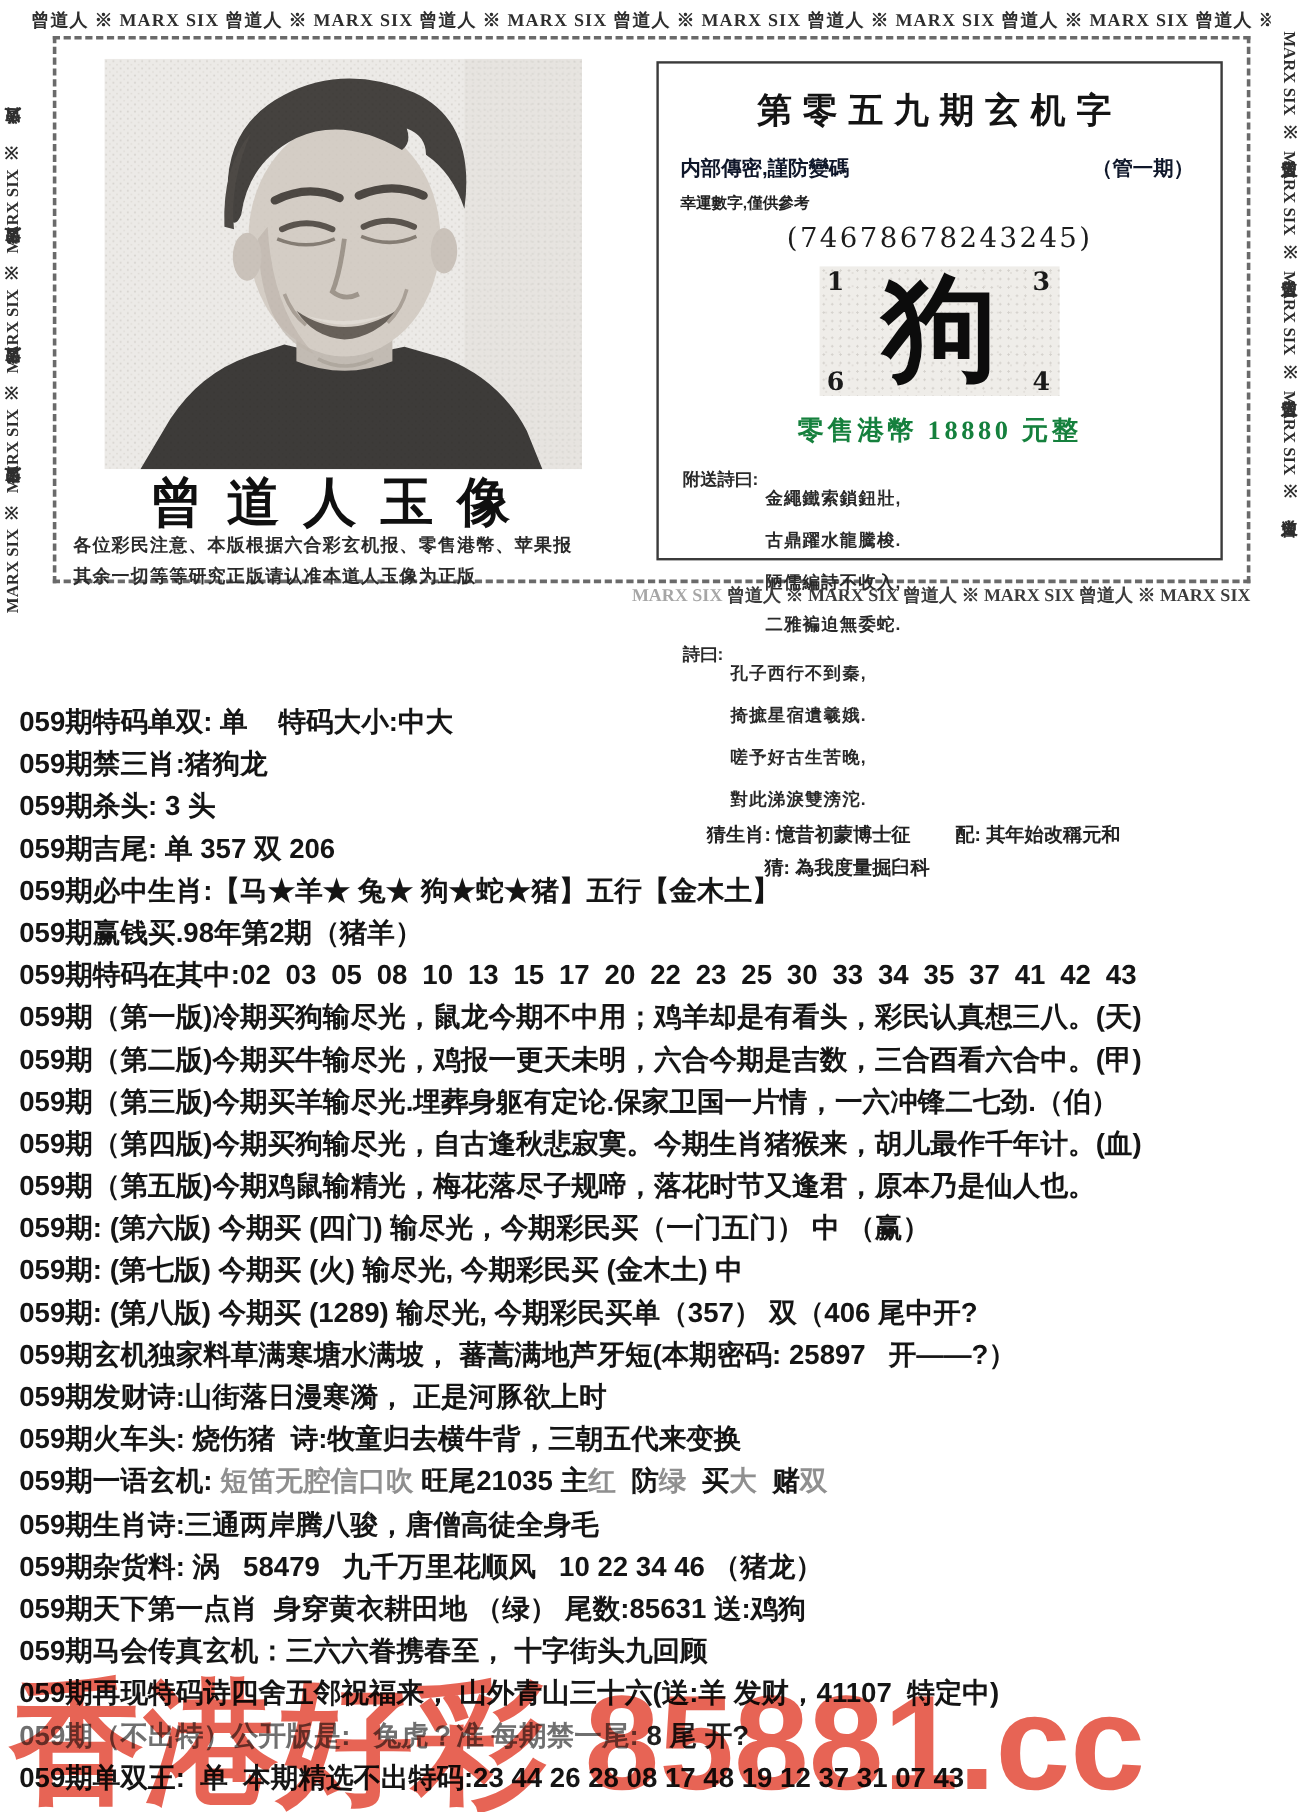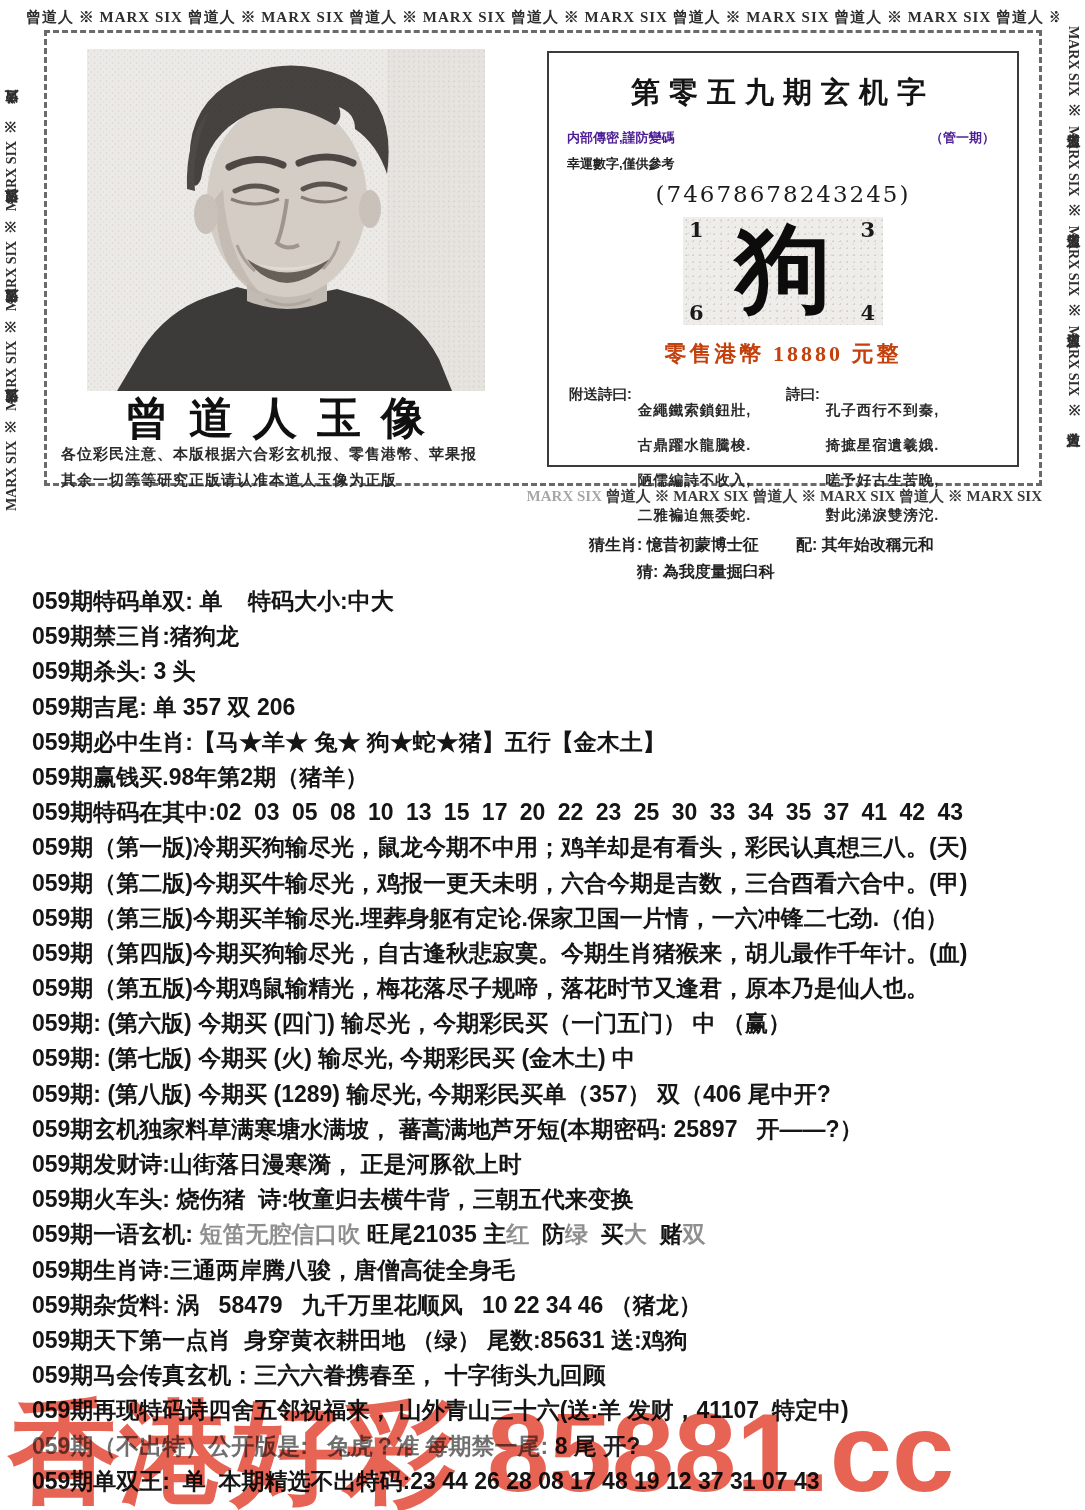--- a/index.html
+++ b/index.html
@@ -27,45 +27,45 @@
            letter-spacing:20px;white-space:nowrap;}
   .photo-note{position:absolute;left:14px;width:470px;font-size:15px;font-weight:bold;color:#2b2b2b;
               white-space:nowrap;letter-spacing:1px;}
   .note1{top:412px;} .note2{top:438px;}
   
   .mystic{position:absolute;left:500px;top:18px;width:468px;height:412px;border:2px solid #3b3b3b;
           background:#fff;}
   .m-title{margin-top:20px;text-align:center;font-family:Liberation Mono, monospace;font-weight:bold;
            font-size:29px;letter-spacing:9px;color:#141414;white-space:nowrap;}
   .m-meta{display:flex;justify-content:space-between;padding:0 22px 0 18px;margin-top:16px;
-          font-size:13px;font-weight:bold;color:#4c1d95;}
+          font-size:17px;font-weight:bold;color:#0f172a;}
   .m-meta2{padding:0 18px;margin-top:8px;font-size:13px;font-weight:bold;color:#222;}
   .m-lucky{margin-top:8px;text-align:center;font-family:"DejaVu Serif",serif;font-weight:normal;
            font-size:23px;letter-spacing:2px;color:#1b1b1b;}
   .dog-wrap{position:relative;width:200px;height:108px;margin:10px auto 0 auto;
             background:#efEDe9;
             background-image:radial-gradient(#d4d1cc 1px,transparent 1px),radial-gradient(#e2dfda 1px,transparent 1px);
             background-size:7px 7px,11px 11px;}
   .dog-char{position:absolute;left:0;right:0;top:-4px;text-align:center;
             font-family:"DejaVu Serif",serif;font-weight:bold;font-size:96px;line-height:112px;color:#0c0c0c;}
   .corner{position:absolute;font-family:"DejaVu Serif",serif;font-weight:bold;font-size:21px;color:#1a1a1a;}
   .c1{left:6px;top:0px;} .c3{right:8px;top:0px;} .c6{left:6px;bottom:0px;} .c4{right:8px;bottom:0px;}
   .m-price{margin-top:14px;text-align:center;font-family:"Liberation Serif",serif;
-           font-weight:bold;font-size:22px;letter-spacing:3px;color:#c2410c;white-space:nowrap;}
-  .poems{display:flex;margin-top:16px;padding:0 14px 0 20px;font-size:14.5px;font-weight:bold;color:#2a2a2a;}
+           font-weight:bold;font-size:22px;letter-spacing:3px;color:#15803d;white-space:nowrap;}
+  .poems{display:flex;margin-top:16px;padding:0 14px 0 20px;font-size:14.5px;font-weight:bold;color:#2a2a2a;flex-direction:column;}
   .poem-col{flex:1;display:flex;}
   .poem-label{white-space:nowrap;margin-right:6px;}
   .poem-lines div{margin-bottom:6px;white-space:nowrap;letter-spacing:1px;margin-top:16px;}
   .guess-row{display:flex;padding:0 14px 0 40px;margin-top:4px;font-size:16px;font-weight:bold;color:#222;}
   .guess-row .g-left{flex:1;white-space:nowrap;}
   .guess-row .g-right{flex:1;white-space:nowrap;}
   .guess-row2{padding-left:88px;margin-top:6px;font-size:16px;font-weight:bold;color:#222;white-space:nowrap;}
   
   .body-lines{position:absolute;left:16px;top:584px;width:1062px;}
-  .bline{height:35.2px;line-height:35.2px;font-size:23px;font-weight:600;white-space:pre;color:#151515;margin-left:16px;}
+  .bline{height:35.2px;line-height:35.2px;font-size:23px;font-weight:600;white-space:pre;color:#151515;}
   .bline .gray{color:#8f8f8f;}
   .bline.grayline{color:#6f6f6f;}
   .bline.grayline .dark{color:#1f1f1f;}
   .numwide{word-spacing:6px;}
   
   .watermark{position:absolute;left:8px;top:1378px;white-space:nowrap;z-index:5;
              font-size:112px;font-weight:bold;letter-spacing:0px;
              color:rgba(226,66,48,.82);mix-blend-mode:multiply;
              font-family:"Liberation Sans",sans-serif;}
 </style>

